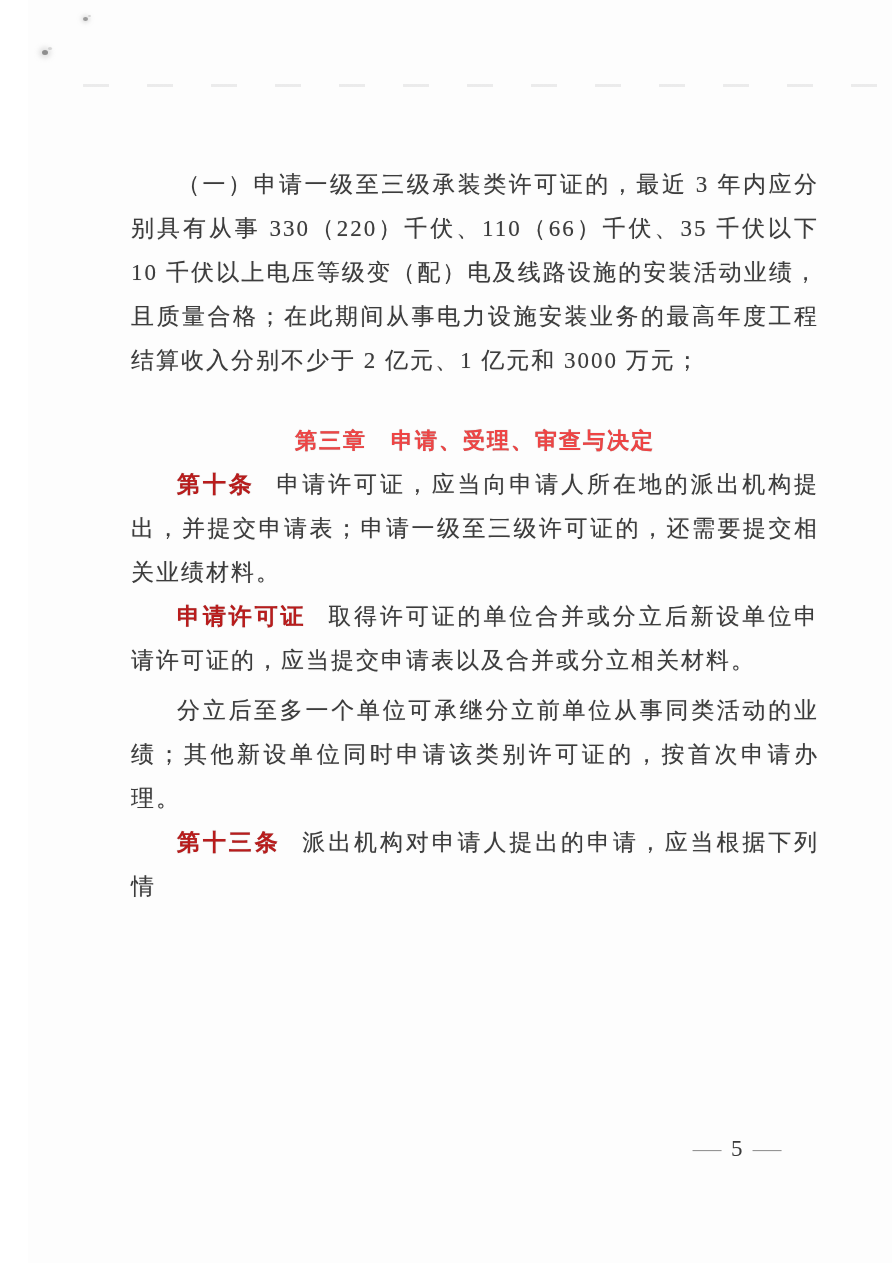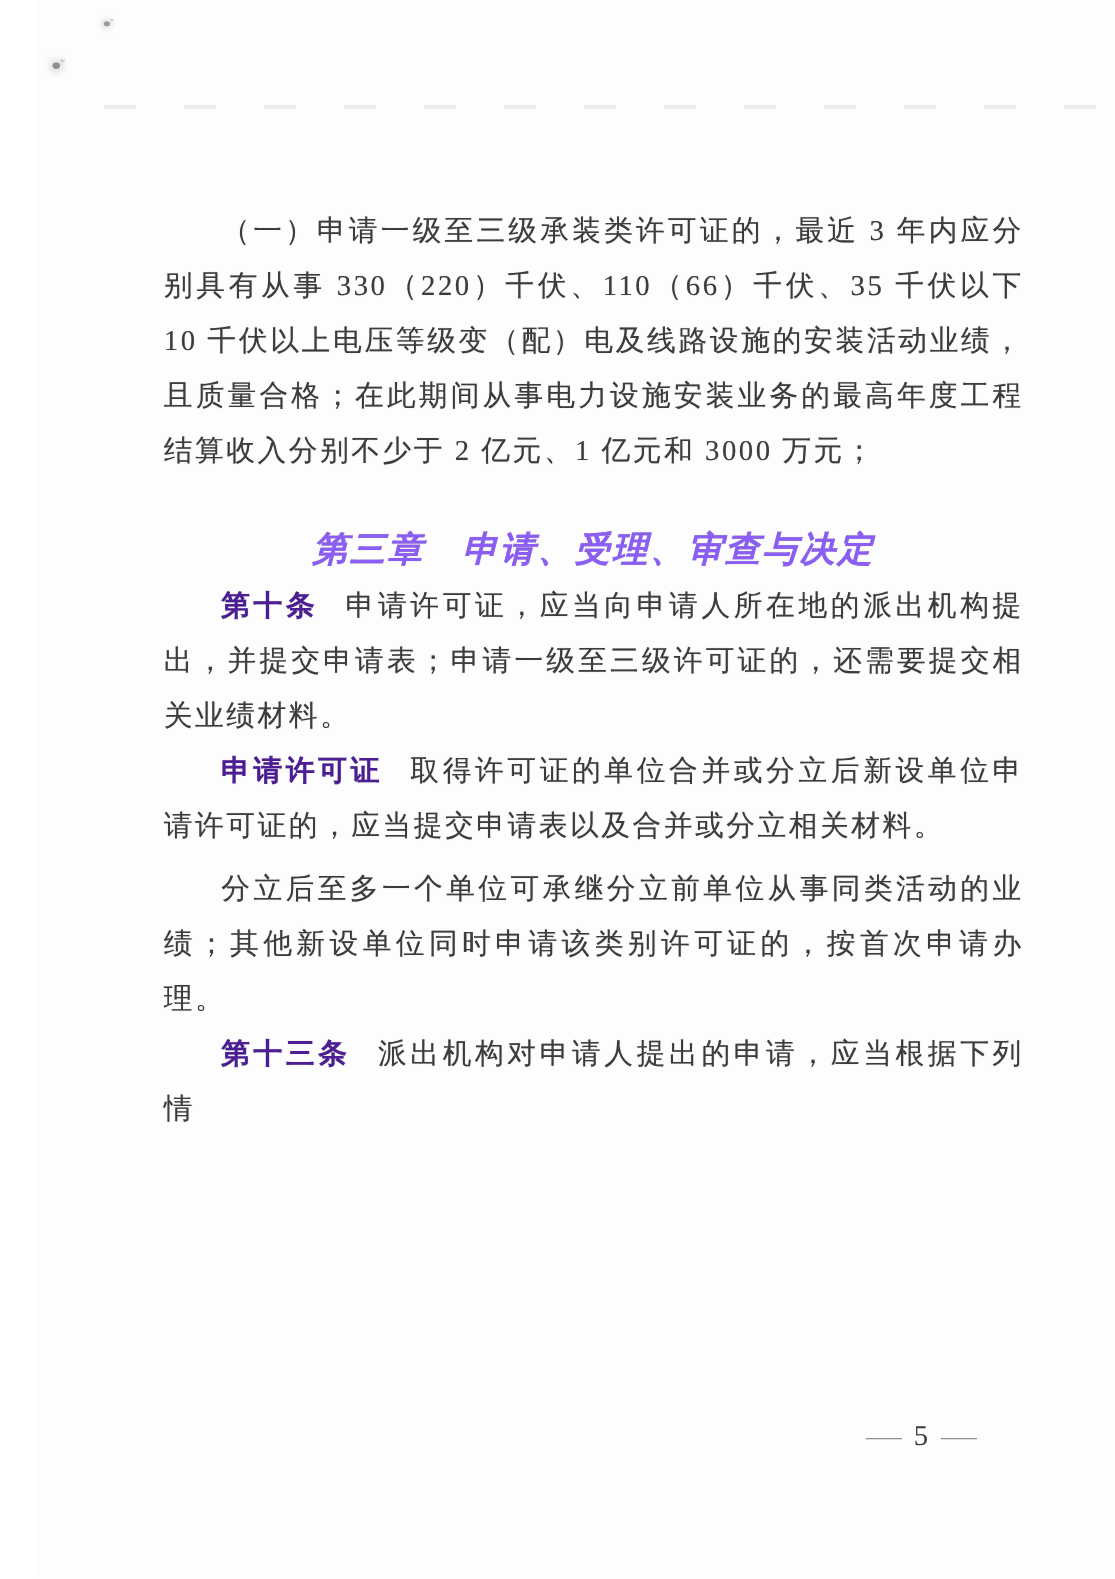--- a/index.html
+++ b/index.html
@@ -30,33 +30,32 @@
     letter-spacing: 2px;
     text-align: justify;
     text-indent: 2em;
     color: #3c3c3c;
     text-shadow: 0 0 0.7px rgba(80,80,80,0.5);
   }
   .para.mt { margin-top: 6px; }
   .lead {
     font-weight: bold;
     margin-right: 0.95em;
-    color: #4c1d95;
+    color: #b91c1c;
   }
   .chapter {
     margin: 36px 0 0 0;
-    font-size: 28px;
+    font-size: 22px;
     line-height: 44px;
     font-weight: bold;
     text-align: center;
     text-indent: 0;
     letter-spacing: 2px;
-    color: #8b5cf6;
+    color: #ef4444;
     text-shadow: 0 0 0.7px rgba(60,60,60,0.55);
-    font-style: italic;
   }
   .page-number {
     position: absolute;
     left: 668px;
     top: 1134px;
     display: flex;
     align-items: center;
     gap: 13px;
     font-size: 22px;
     line-height: 30px;

